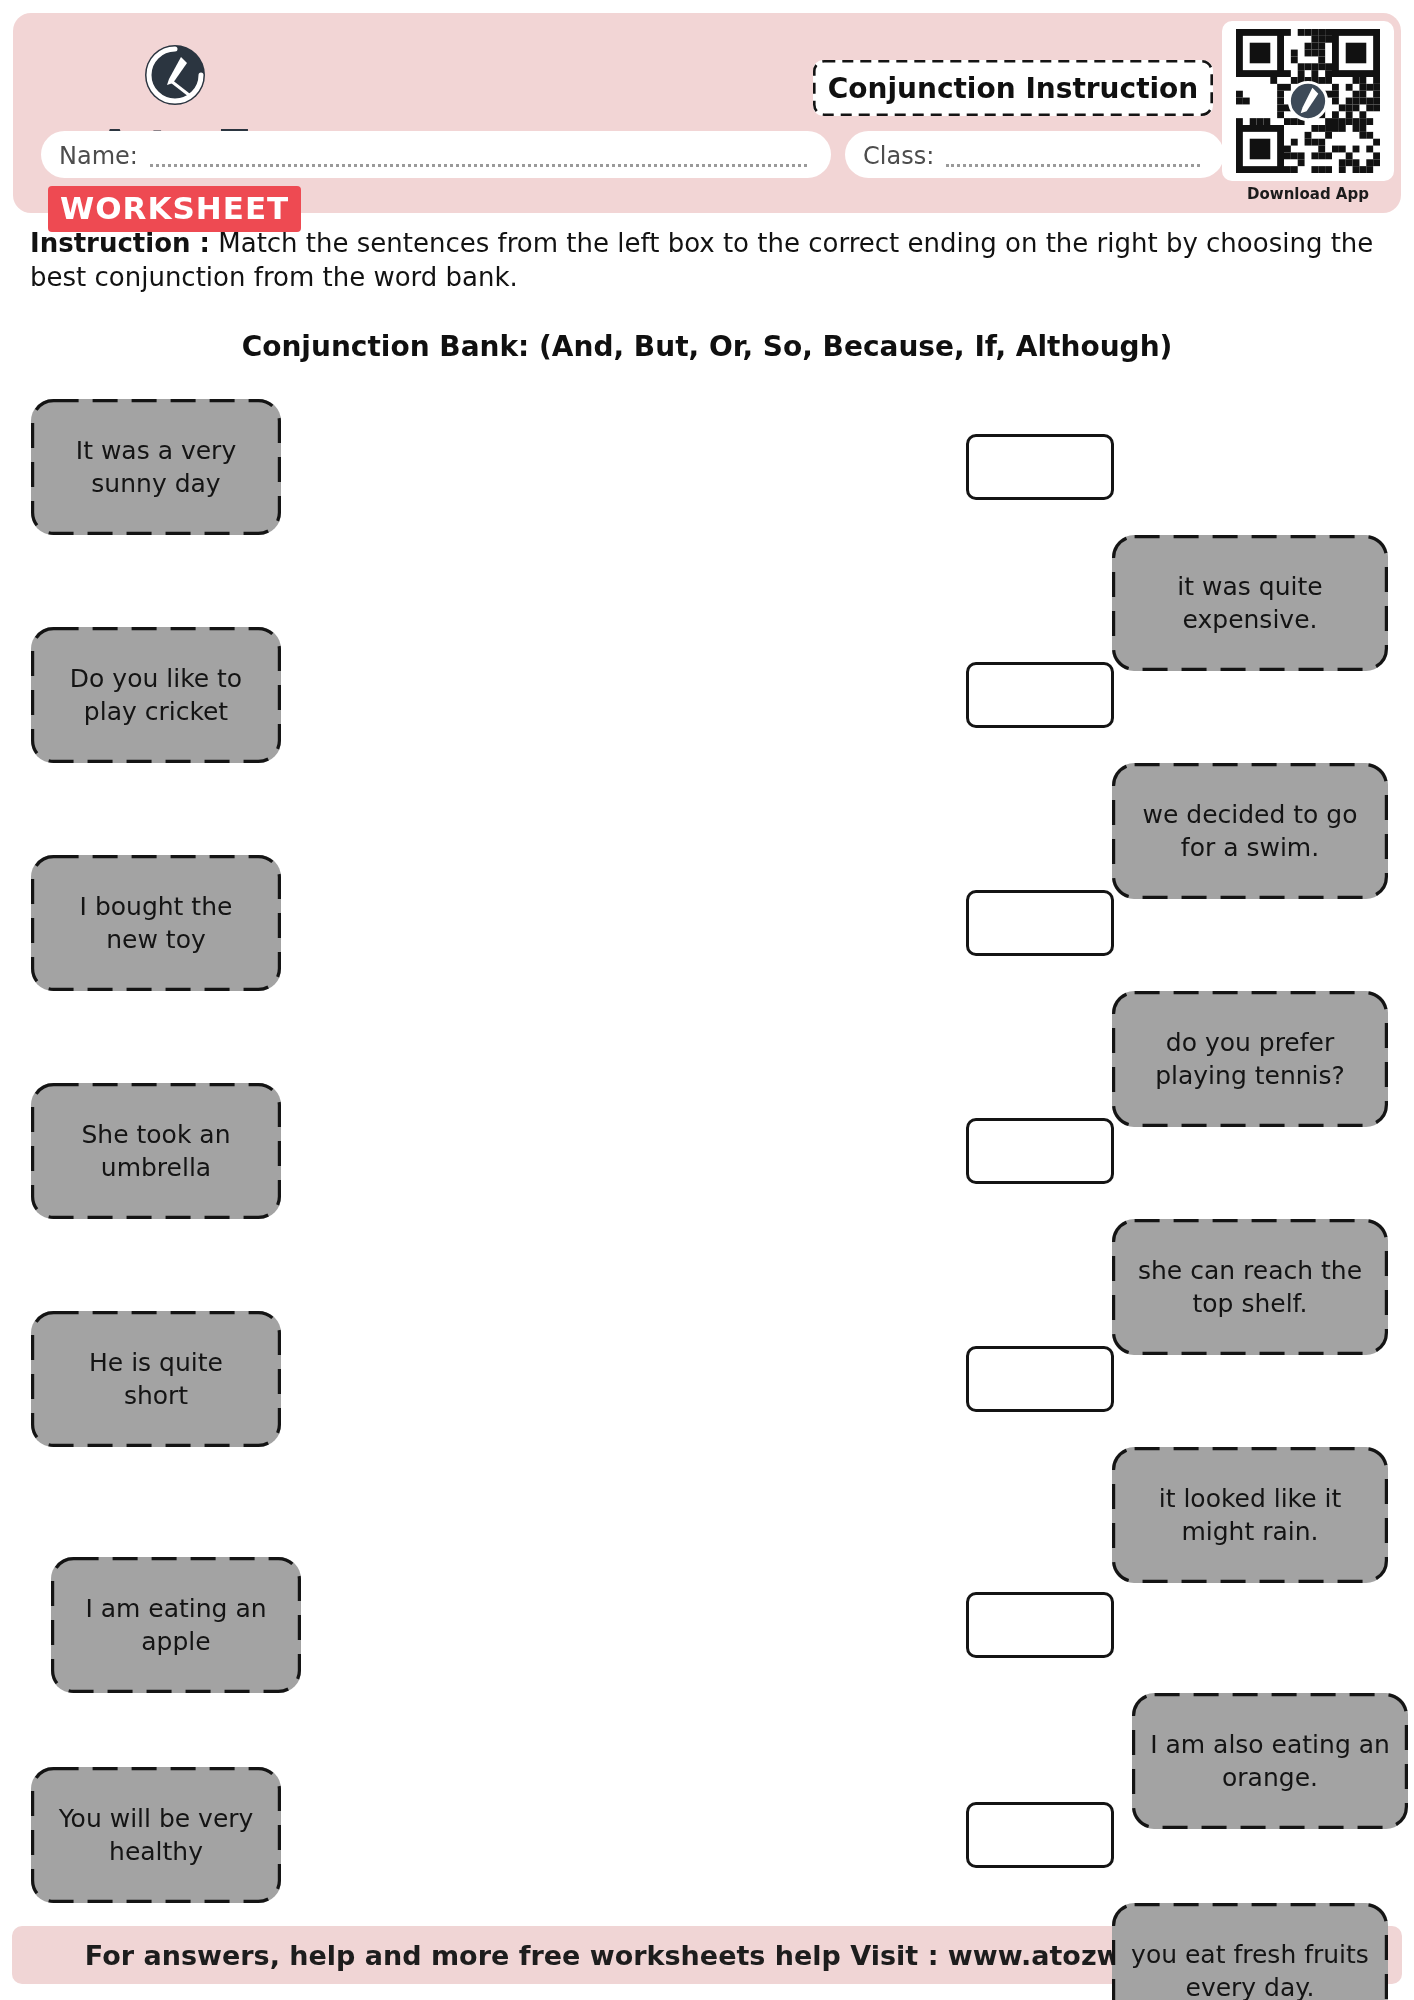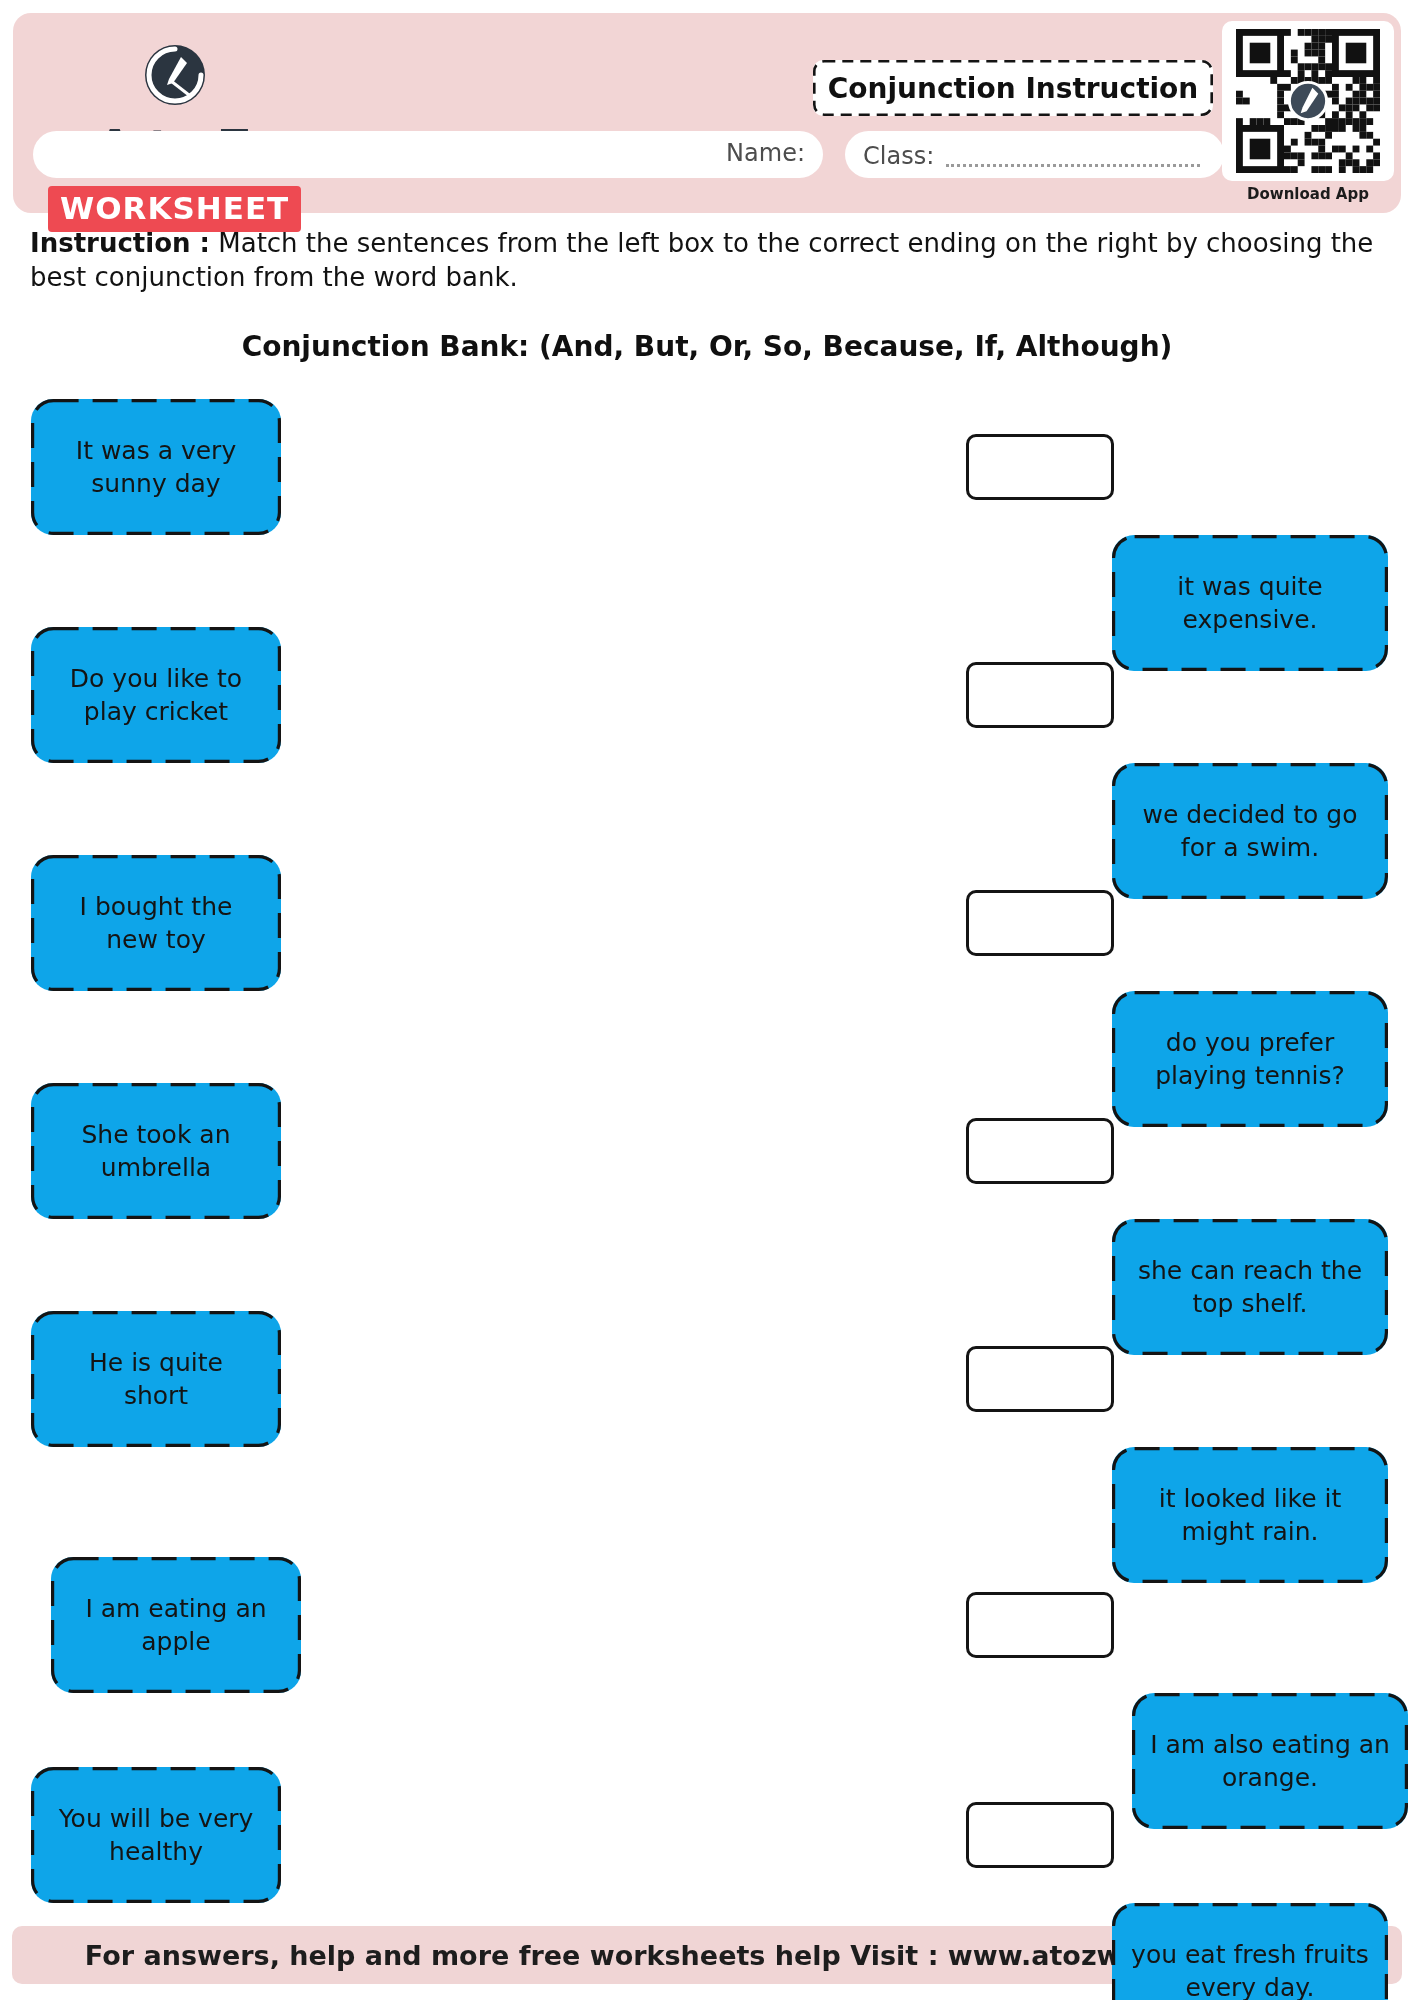--- a/index.html
+++ b/index.html
@@ -33,36 +33,36 @@
     font-size:15px;font-weight:bold;color:#1c1c1c;
   }
   .field-pill{
     position:absolute;top:118px;height:47px;background:#ffffff;border-radius:24px;
     display:flex;align-items:flex-end;padding:0 18px;box-sizing:border-box;
   }
   .field-pill .label{font-size:24px;color:#4d4d4d;line-height:44px;}
   .field-pill .dotline{
     flex:1;border-bottom:3px dotted #9a9a9a;margin:0 6px 11px 12px;height:30px;
   }
-  .name-pill{left:20px;width:790px;flex-direction:column;}
+  .name-pill{left:28px;width:790px;}
   .class-pill{left:832px;width:379px;}
   
   .instruction{
     position:absolute;left:30px;top:226px;width:1352px;
     font-size:26px;line-height:1.32;color:#121212;
   }
   .instruction b{font-weight:bold;}
   .bank-line{
     position:absolute;left:0;top:330px;width:1414px;text-align:center;
     font-size:28px;font-weight:bold;color:#101010;
   }
   
   .match-row{position:absolute;left:0;width:1414px;height:136px;}
   .sentence-box{
-    position:absolute;background:#0ea5e9;border-radius:22px;
+    position:absolute;background:#a3a3a3;border-radius:22px;
     display:flex;align-items:center;justify-content:center;text-align:center;
     font-size:25px;line-height:1.32;color:#141414;box-sizing:border-box;
   }
   .left-box{left:31px;top:0;width:250px;height:136px;padding:8px 22px;}
   .right-box{left:1112px;top:0;width:276px;height:136px;padding:8px 18px;z-index:1;}
   .answer-box{
     position:absolute;left:966px;top:35px;width:148px;height:66px;
     background:#ffffff;border:3.5px solid #141414;border-radius:10px;
     box-sizing:border-box;z-index:2;
   }

